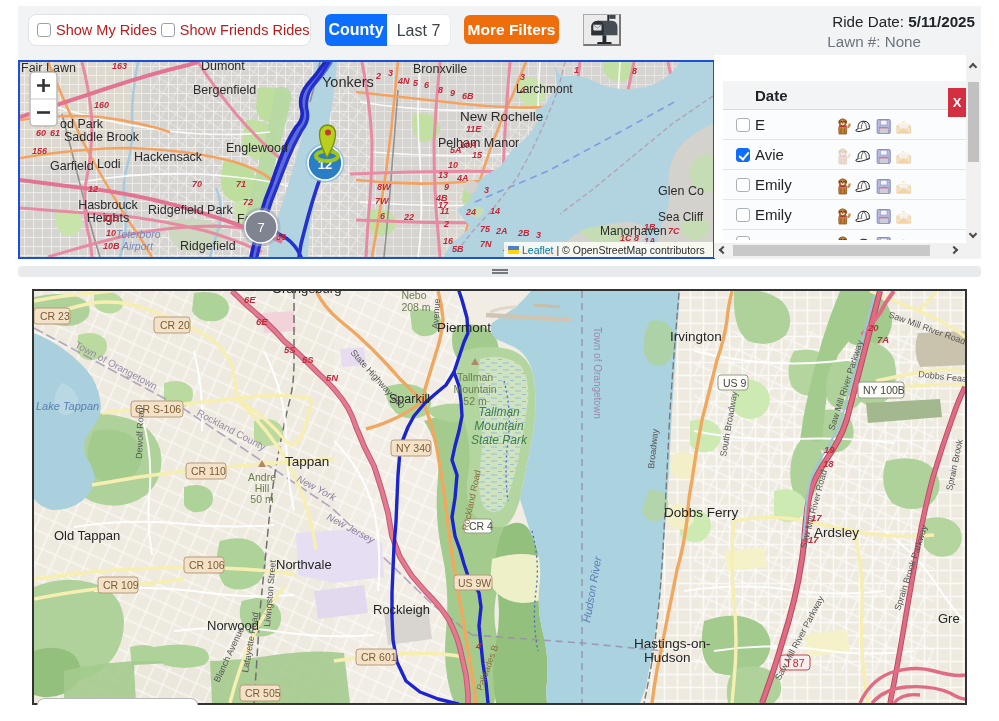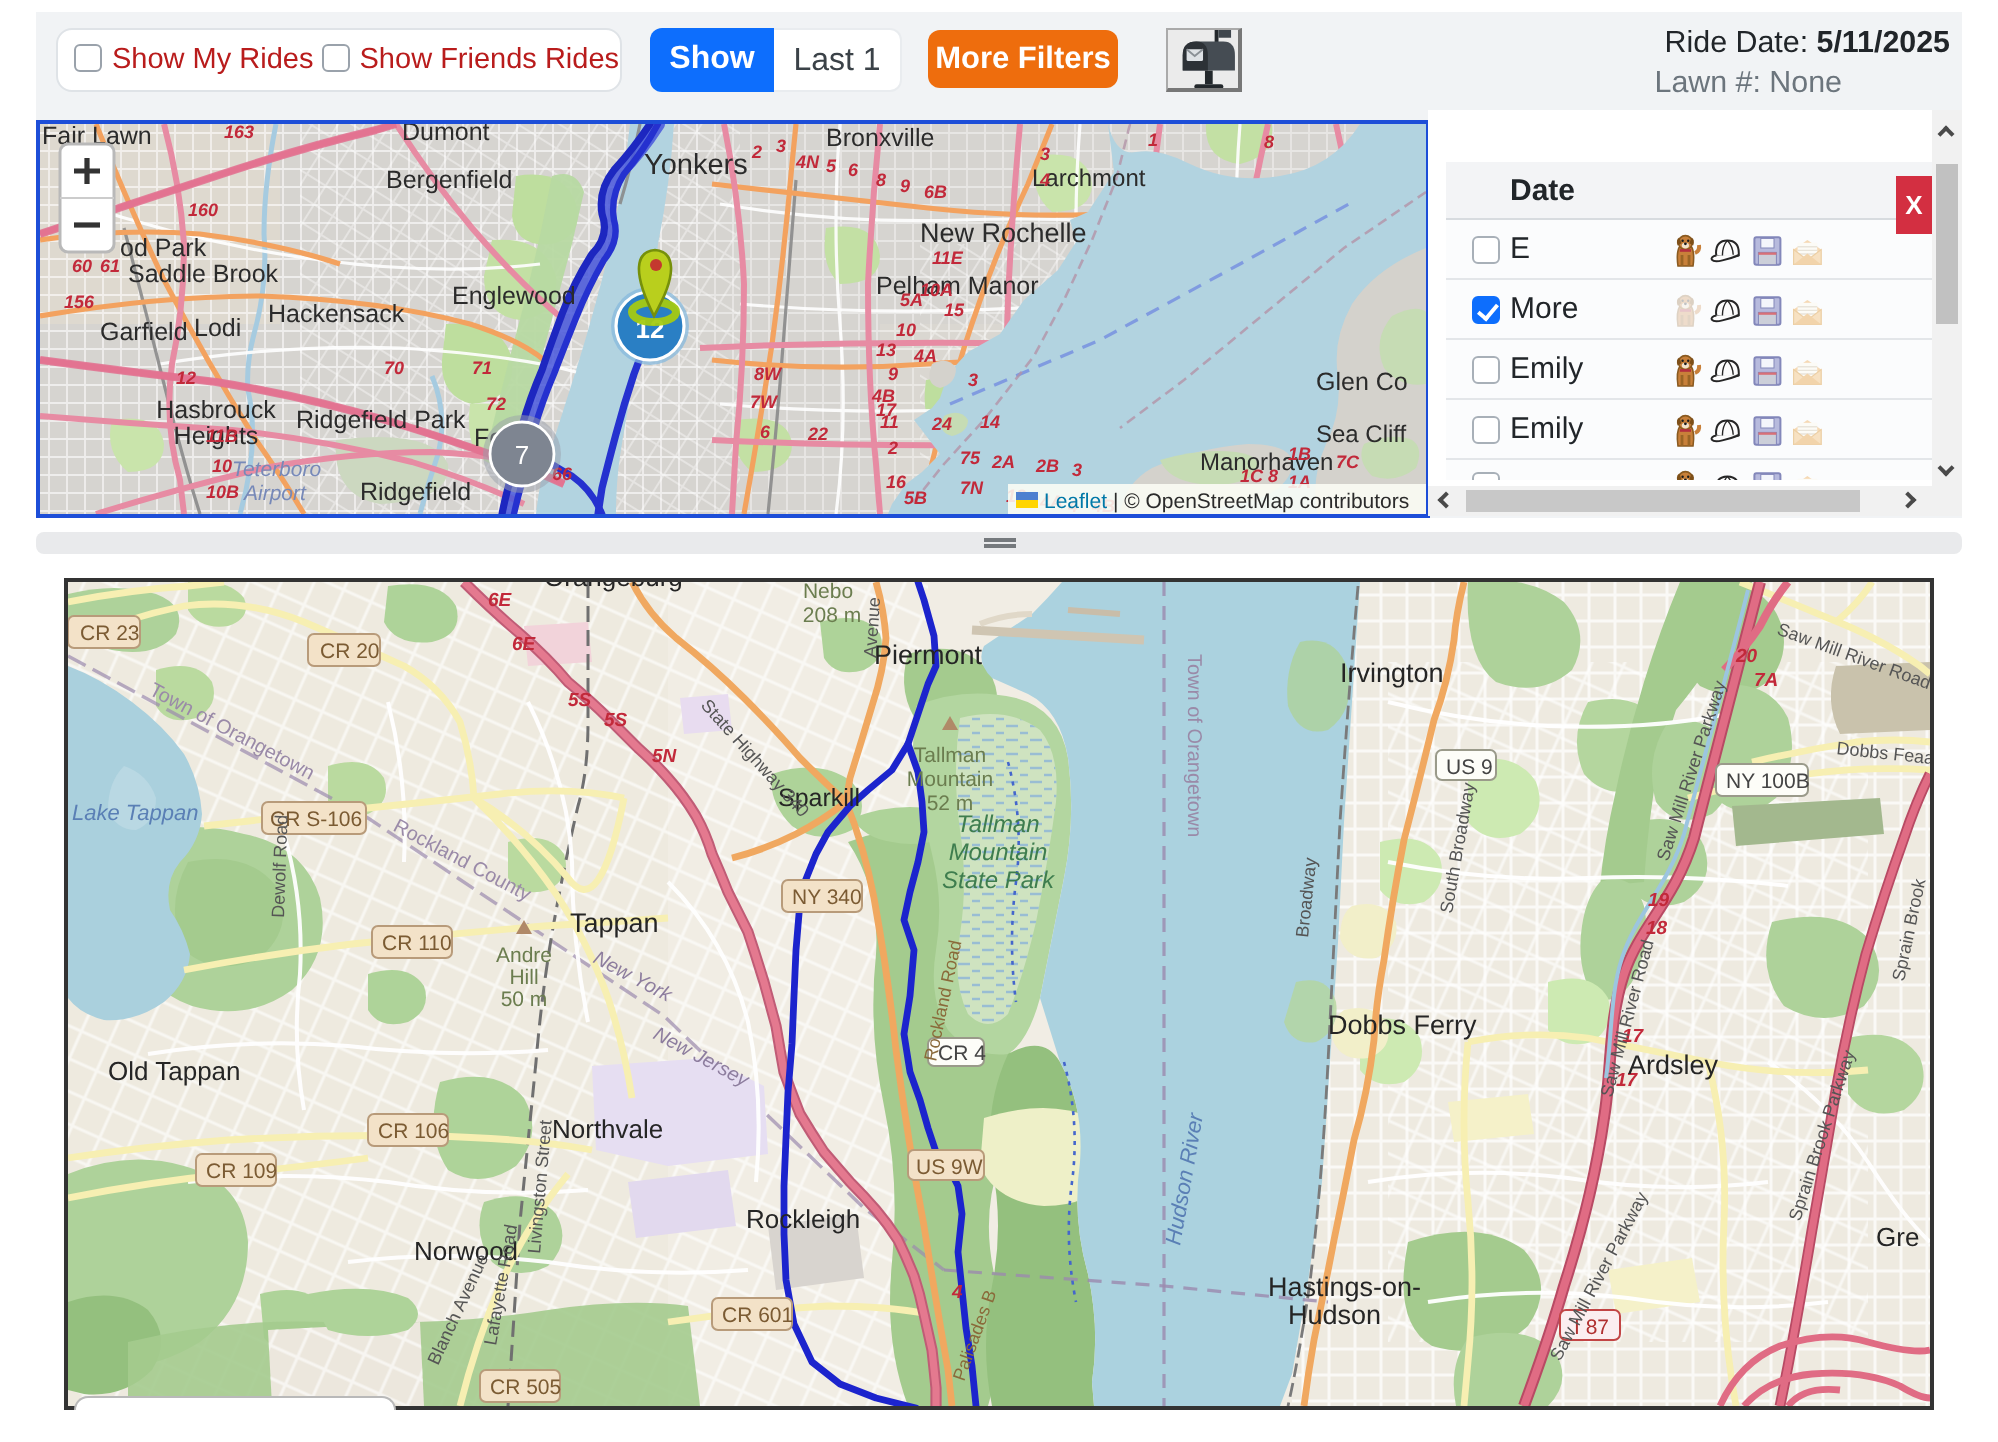--- a/index.html
+++ b/index.html
@@ -73,22 +73,22 @@
   <rect x="3.8" y="4.4" width="9.8" height="7.6" fill="#fcfbf6"></rect>
   <path d="M3.8 6.4 H13.6 M3.8 8.2 H13.6 M3.8 10 H13.6" stroke="#e8e4da" stroke-width="0.7"></path>
   <path d="M1.8 7.8 L8.7 13 L15.6 7.8 L15.6 15.2 L1.8 15.2 Z" fill="#f7e1c2" stroke="#eccfa4" stroke-width="0.6"></path>
   <path d="M1.8 15.2 L8.7 9.8 L15.6 15.2 Z" fill="#f2d4ab"></path>
 </g>
 </defs>
 </svg>
 <div id="topbg" class="abs"></div>
 
 <div id="filterbox" class="abs"><span class="cb"></span>Show My Rides <span class="cb"></span>Show Friends Rides</div>
-<div id="btn-today" class="abs">Show</div>
-<div id="btn-last7" class="abs">Last 1</div>
+<div id="btn-today" class="abs">County</div>
+<div id="btn-last7" class="abs">Last 7</div>
 <div id="btn-more" class="abs">More Filters</div>
 <div id="btn-mail" class="abs"><svg width="34" height="29" viewBox="2 1 34 30" style="margin-top:0px">
   <rect x="24.5" y="1" width="2" height="8" fill="#23282c"></rect>
   <path d="M26.5 1 L33 1 L33 5 L26.5 5 Z" fill="#3f464d"></path>
   <path d="M8 14 Q8 7 15 7 L29 7 Q35 7 35 14 L35 22 L8 22 Z" fill="#454c53"></path>
   <path d="M8 14 Q8 7 15 7 Q21 7 21 14 L21 22 L8 22 Z" fill="#2c3136"></path>
   <rect x="10" y="11" width="8.5" height="6" rx="0.8" fill="#dde1e5"></rect>
   <path d="M10 11 L14.2 14.5 L18.5 11" stroke="#8a9096" stroke-width="1" fill="none"></path>
   <rect x="19.5" y="22" width="4" height="7" fill="#23282c"></rect>
   <rect x="14" y="29" width="15" height="2.4" rx="1.2" fill="#23282c"></rect>
@@ -337,21 +337,21 @@
         <g transform="translate(41,0)">
           <use href="#i-flop"></use>
         </g>
         <g transform="translate(61,0)">
           <use href="#i-env"></use>
         </g>
       </svg></span>
   </div>
 <div class="trow abs" style="top:140px">
     <span class="rcb on"></span>
-    <span class="rname">More</span>
+    <span class="rname">Avie</span>
     <span class="icons"><svg width="79" height="18" viewBox="0 0 79 18">
         <g opacity="0.25">
           <use href="#i-dog"></use>
         </g>
         <g transform="translate(21,0)">
           <use href="#i-cap"></use>
         </g>
         <g transform="translate(41,0)">
           <use href="#i-flop"></use>
         </g>

